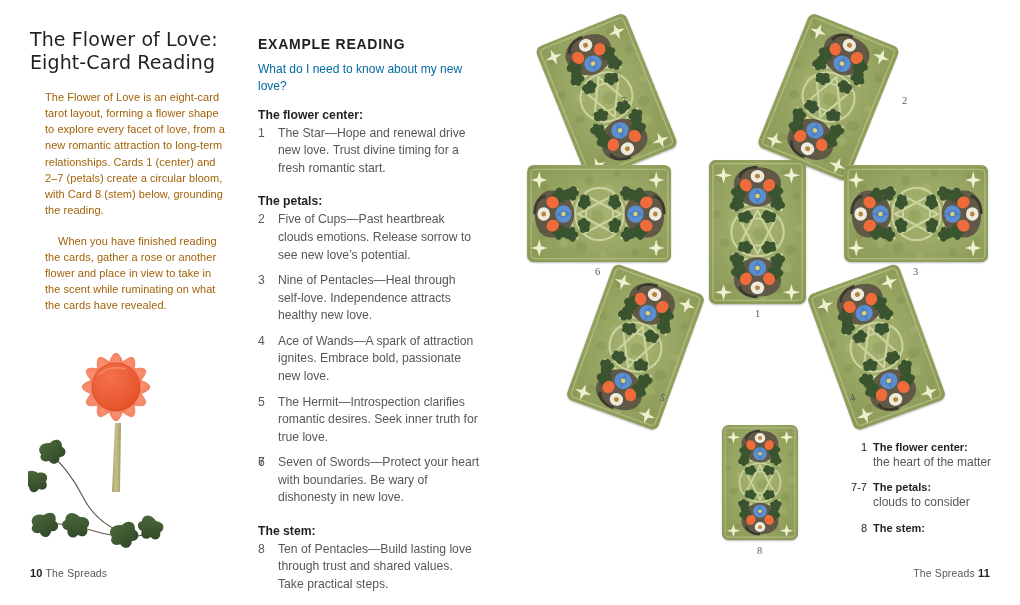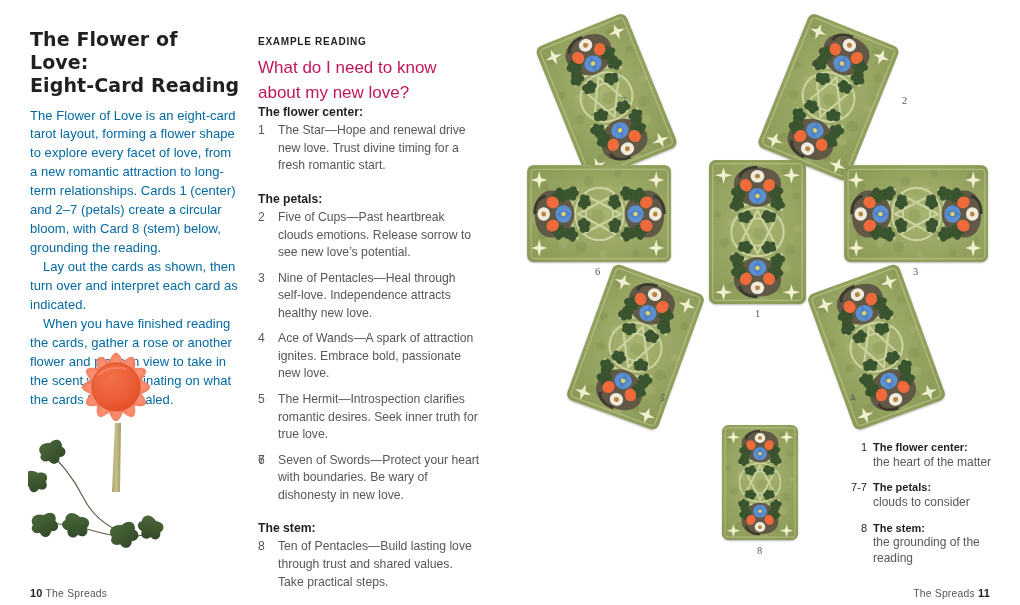--- a/index.html
+++ b/index.html
@@ -26,54 +26,54 @@
   
   #left-col {
     position: absolute;
     left: 30px; top: 28px;
     width: 212px;
   }
   #page-title {
     font-family: "DejaVu Sans", sans-serif;
     font-size: 19px;
     line-height: 1.22;
-    font-weight: 700;
+    font-weight: 400;
     color: #231f20;
     letter-spacing: 0.1px;
     margin: 0 0 9px 0;
     white-space: pre-line;
   }
   .body-para {
-    font-size: 13px;
+    font-size: 11px;
     line-height: 1.46;
-    color: #0369a1;
-    margin: 0;
+    color: #a16207;
+    margin: 15px;
     letter-spacing: .05px;
   }
   .body-para.indent { text-indent: 13px; }
 
   
   #mid-col {
     position: absolute;
     left: 258px; top: 36px;
     width: 222px;
   }
   .kicker {
-    font-size: 10px;
+    font-size: 14px;
     font-weight: bold;
     letter-spacing: 0.75px;
     color: #231f20;
     margin: 0 0 9px 0;
     font-family: "Liberation Sans", sans-serif;
   }
   .question {
-    font-size: 17px;
+    font-size: 12px;
     line-height: 1.45;
-    color: #be185d;
-    margin: 0 0 0 0;
+    color: #0369a1;
+    margin: 0 0 12px 0;
   }
   .sub-head {
     font-size: 12.2px;
     font-weight: bold;
     color: #231f20;
     margin: 0 0 3px 0;
   }
   ol.reading-list { list-style: none; margin: 0; padding: 0; }
   ol.reading-list li {
     position: relative;
@@ -87,21 +87,21 @@
     position: absolute; left: 0; top: 0;
     width: 14px;
     color: #54585a;
     font-size: 12.2px;
   }
   .group-gap { height: 9px; }
 
   
   .footer {
     position: absolute;
-    bottom: 6px;
+    bottom: 26px;
     font-size: 10.4px;
     color: #54585a;
     letter-spacing: .2px;
   }
   .footer .pg { font-weight: bold; color: #231f20; font-size: 11px; }
   #footer-left { left: 30px; }
   #footer-right { right: 30px; }
 
   
   #flower-art {
@@ -165,21 +165,20 @@
 <body>
 
 <div id="page">
 
   <div class="gutter"></div>
 
   <div id="left-col">
     <h1 id="page-title">The Flower of Love:
 Eight-Card Reading</h1>
     <p class="body-para">The Flower of Love is an eight-card tarot layout, forming a flower shape to explore every facet of love, from a new romantic attraction to long-term relationships. Cards 1 (center) and 2–7 (petals) create a circular bloom, with Card 8 (stem) below, grounding the reading.</p>
-    <p class="body-para indent">Lay out the cards as shown, then turn over and interpret each card as indicated.</p>
     <p class="body-para indent">When you have finished reading the cards, gather a rose or another flower and place in view to take in the scent while ruminating on what the cards have revealed.</p>
   </div>
 
   <div id="flower-art">
     <svg viewBox="0 0 190 245" class="card-svg">
       <defs>
         <radialGradient id="petalg" cx="45%" cy="35%" r="75%">
           <stop offset="0%" stop-color="#fb9274"></stop>
           <stop offset="100%" stop-color="#ef6f4c"></stop>
         </radialGradient>
@@ -469,21 +468,20 @@
       <div class="legend-key">7-7</div>
       <div class="legend-body">
         <div class="legend-title">The petals:</div>
         <div class="legend-desc">clouds to consider</div>
       </div>
     </div>
     <div class="legend-row">
       <div class="legend-key">8</div>
       <div class="legend-body">
         <div class="legend-title">The stem:</div>
-        <div class="legend-desc">the grounding of the reading</div>
       </div>
     </div>
   </div>
 
   <div class="footer" id="footer-left">
     <span class="pg">10</span>
     <span>The Spreads</span>
   </div>
   <div class="footer" id="footer-right">
     <span>The Spreads</span>

